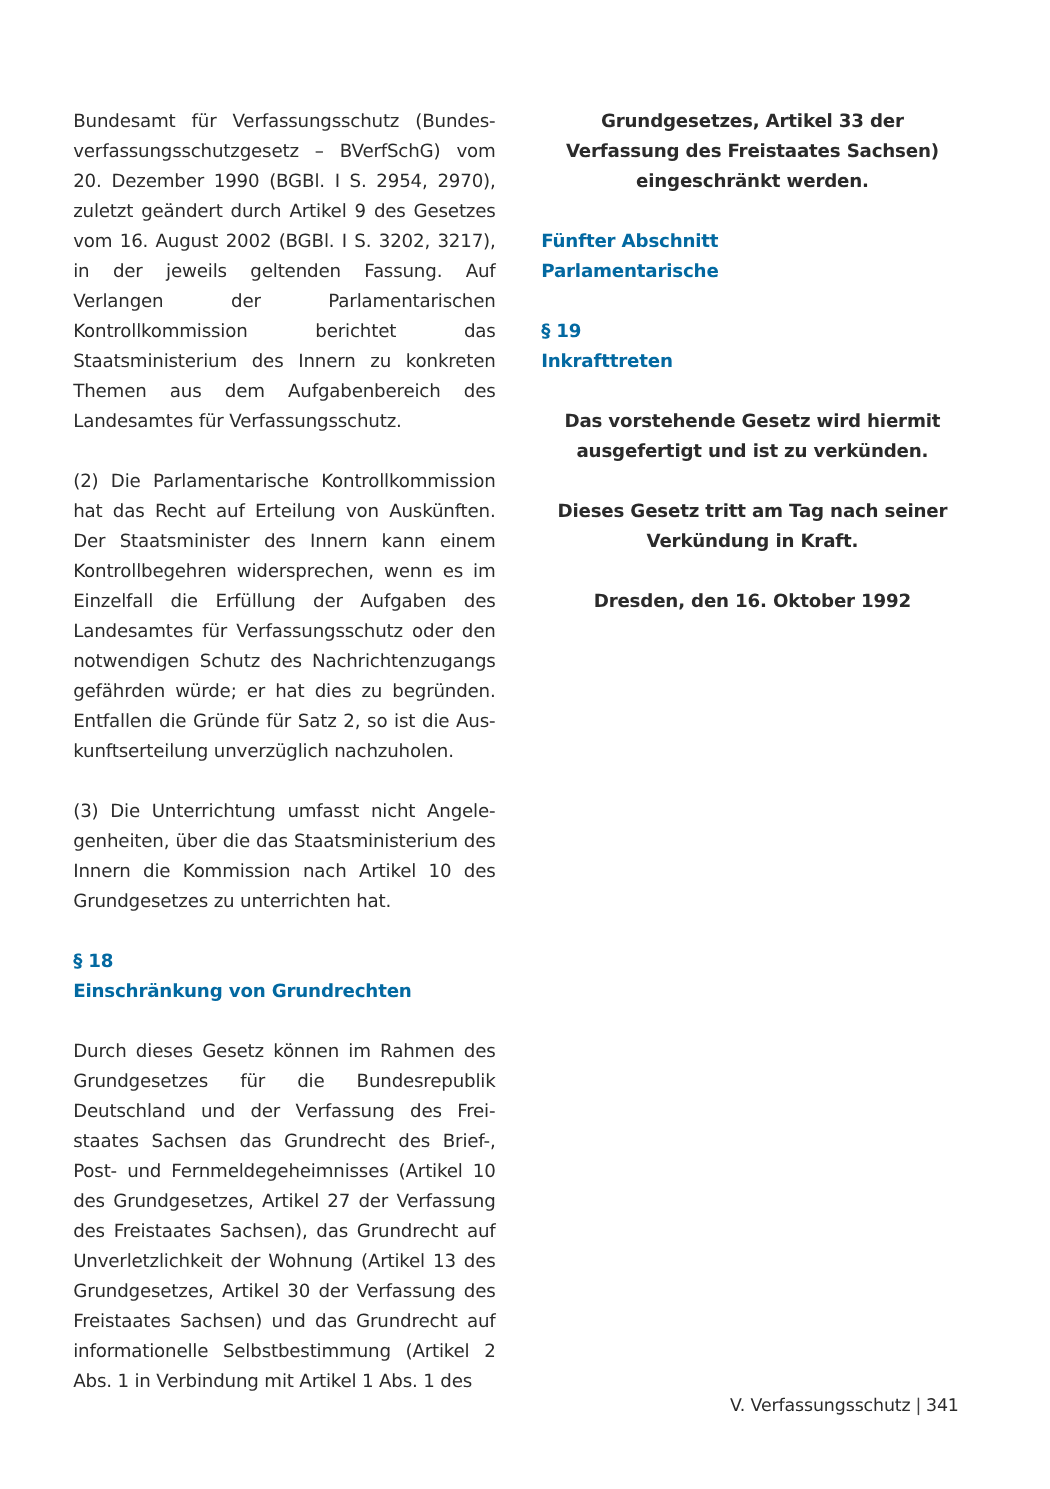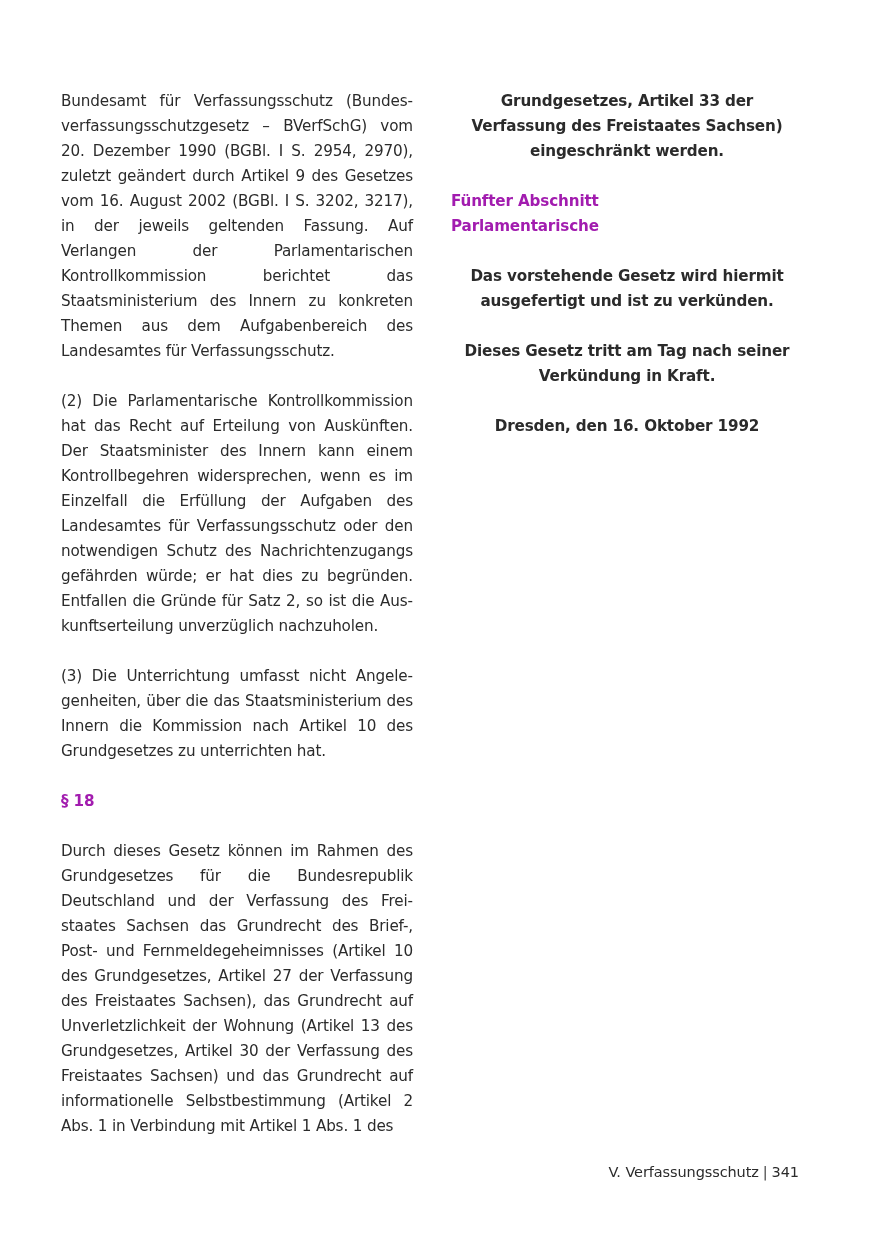--- a/index.html
+++ b/index.html
@@ -26,21 +26,21 @@
     .col-left { left: 61px; }
     .col-right { left: 451px; }
     p {
       margin: 0 0 25px 0;
       text-align: justify;
       hyphens: manual;
     }
     p.last-left { text-align: center; font-weight: bold; }
     .heading {
       margin: 0 0 25px 0;
-      color: #a21caf;
+      color: #0369a1;
       font-weight: bold;
       font-size: 15.2px;
       line-height: 25px;
     }
     .heading span { display: block; }
     .footer {
       position: absolute;
       top: 1164px;
       right: 76px;
       font-size: 14.5px;
@@ -54,29 +54,34 @@
   </style>
 </head>
 <body>
 
 <div class="column col-left">
   <p>Bundesamt für Verfassungsschutz (Bundes­verfassungsschutzgesetz – BVerfSchG) vom 20. Dezember 1990 (BGBl. I S. 2954, 2970), zuletzt geändert durch Artikel 9 des Gesetzes vom 16. August 2002 (BGBl. I S. 3202, 3217), in der jeweils geltenden Fassung. Auf Verlangen der Parlamentarischen Kontrollkommission berichtet das Staatsministerium des Innern zu konkreten Themen aus dem Aufgabenbereich des Landesamtes für Verfassungsschutz.</p>
   <p>(2) Die Parlamentarische Kontrollkommission hat das Recht auf Erteilung von Auskünften. Der Staatsminister des Innern kann einem Kontrollbegehren widersprechen, wenn es im Einzelfall die Erfüllung der Aufgaben des Landesamtes für Verfassungsschutz oder den notwendigen Schutz des Nachrichtenzugangs gefährden würde; er hat dies zu begründen. Entfallen die Gründe für Satz 2, so ist die Aus­kunftserteilung unverzüglich nachzuholen.</p>
   <p>(3) Die Unterrichtung umfasst nicht Angele­genheiten, über die das Staatsministerium des Innern die Kommission nach Artikel 10 des Grundgesetzes zu unterrichten hat.</p>
   <div class="heading">
     <span>§ 18</span>
+    <span>Einschränkung von Grundrechten</span>
   </div>
   <p>Durch dieses Gesetz können im Rahmen des Grundgesetzes für die Bundesrepublik Deutschland und der Verfassung des Frei­staates Sachsen das Grundrecht des Brief-, Post- und Fernmeldegeheimnisses (Artikel 10 des Grundgesetzes, Artikel 27 der Verfassung des Freistaates Sachsen), das Grundrecht auf Unverletzlichkeit der Wohnung (Artikel 13 des Grundgesetzes, Artikel 30 der Verfassung des Freistaates Sachsen) und das Grundrecht auf informationelle Selbstbestimmung (Artikel 2 Abs. 1 in Verbindung mit Artikel 1 Abs. 1 des</p>
 </div>
 
 <div class="column col-right">
   <p class="last-left">Grundgesetzes, Artikel 33 der Verfassung des Freistaates Sachsen) eingeschränkt werden.</p>
   <div class="heading">
     <span>Fünfter Abschnitt</span>
     <span>Parlamentarische</span>
+  </div>
+  <div class="heading">
+    <span>§ 19</span>
+    <span>Inkrafttreten</span>
   </div>
   <p class="last-left">Das vorstehende Gesetz wird hiermit ausgefer­tigt und ist zu verkünden.</p>
   <p class="last-left">Dieses Gesetz tritt am Tag nach seiner Verkün­dung in Kraft.</p>
   <p class="last-left">Dresden, den 16. Oktober 1992</p>
 </div>
 
 <div class="footer">
   <span>V. Verfassungsschutz</span><span class="sep">|</span><span>341</span>
 </div>
 

